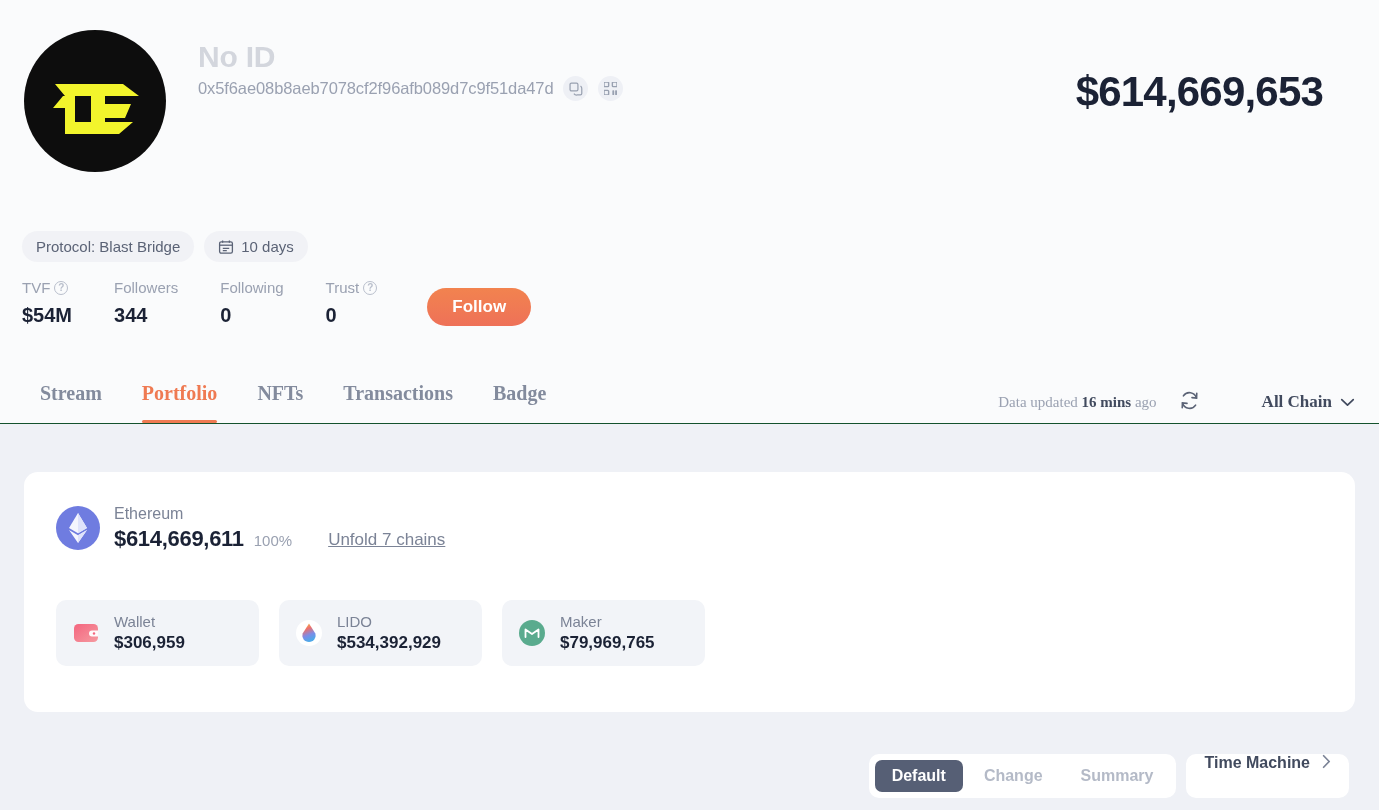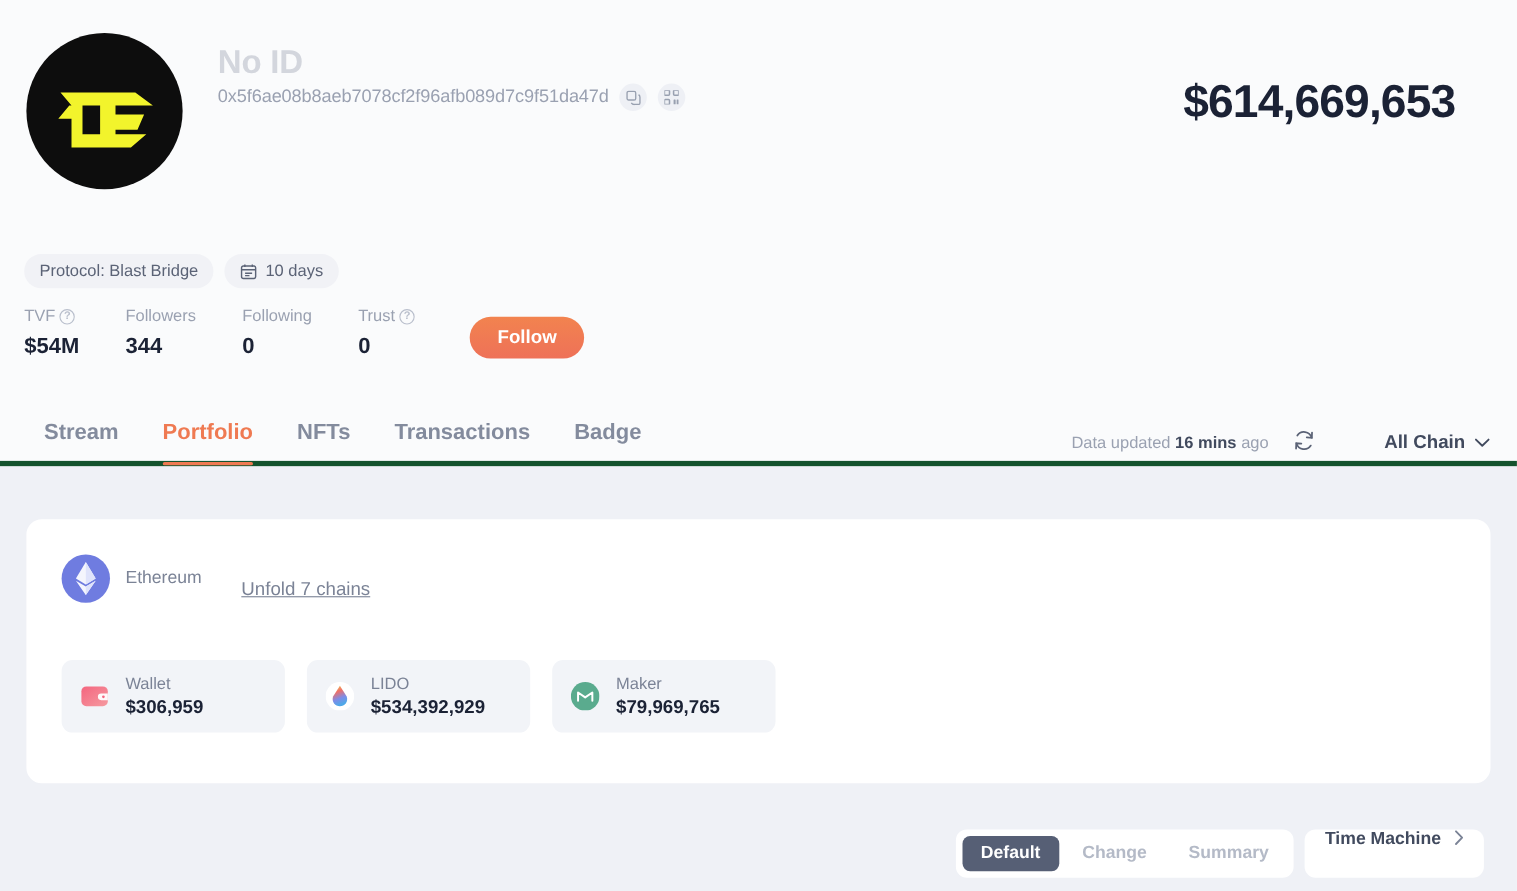--- a/index.html
+++ b/index.html
@@ -85,21 +85,22 @@
     margin-top: 10px; margin-left: 8px;
     width: 104px; height: 38px; border-radius: 19px; border: none;
     background: linear-gradient(180deg, #f2834f 0%, #ee7158 100%);
     color: #ffffff; font-size: 17px; font-weight: bold; cursor: pointer;
     font-family: "Liberation Sans", sans-serif;
   }
 
   
   .tabs-bar {
     position: absolute; left: 0; top: 375px; width: 1379px; height: 49px;
-    border-bottom: 5px solid #14532d;
+    border-bottom: 1px solid #14532d;
+    font-family: Liberation Serif, serif;
   }
   .tabs { position: absolute; left: 20px; top: 0; display: flex; }
   .tab {
     font-size: 20px; font-weight: bold; color: #838b9d; cursor: pointer;
     padding: 0 20px; height: 48px; line-height: 36px; position: relative;
     white-space: nowrap;
   }
   .tab.active { color: #ef7a52; }
   .tab.active::after {
     content: ""; position: absolute; left: 20px; right: 20px; bottom: 0;
@@ -321,20 +322,24 @@
         <div class="eth-icon">
           <svg width="20" height="30" viewBox="0 0 20 32">
             <path d="M10 0 L19.6 16 L10 21.6 L0.4 16 Z" fill="#ffffff" opacity="0.92"></path>
             <path d="M10 0 L19.6 16 L10 21.6 Z" fill="#dfe3fb"></path>
             <path d="M10 23.6 L19.6 18 L10 32 L0.4 18 Z" fill="#ffffff" opacity="0.92"></path>
             <path d="M10 23.6 L19.6 18 L10 32 Z" fill="#dfe3fb"></path>
           </svg>
         </div>
         <div class="chain-text">
           <div class="chain-name">Ethereum</div>
+          <div class="chain-amount-row">
+            <span class="chain-amount">$614,669,611</span>
+            <span class="chain-pct">100%</span>
+          </div>
         </div>
         <span class="unfold-link">Unfold 7 chains</span>
       </div>
 
       <div class="sub-cards">
 
         <div class="sub-card">
           <span class="sub-icon">
             <svg width="26" height="24" viewBox="0 0 26 24">
               <defs>

